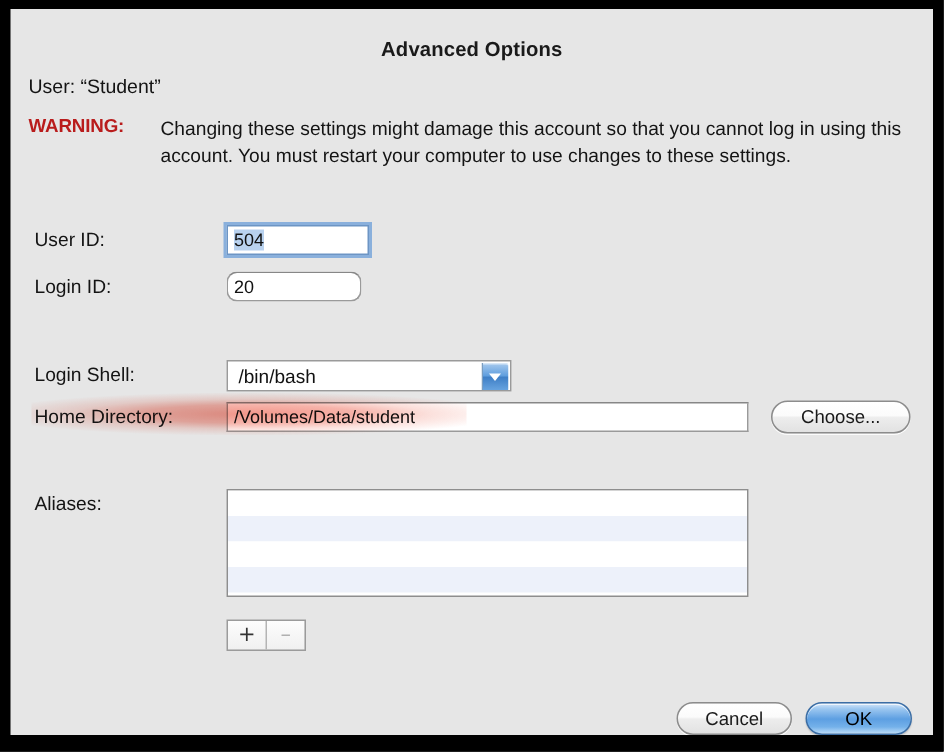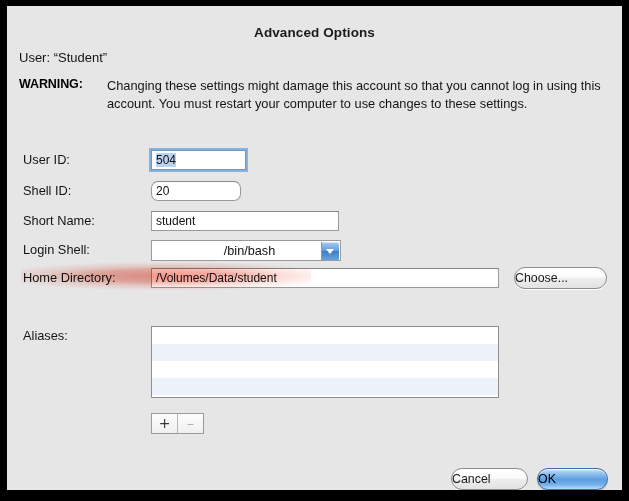--- a/index.html
+++ b/index.html
@@ -61,21 +61,21 @@
     position: absolute;
     left: 12px;
     top: 71px;
     width: 584px;
   }
   #warn-label {
     position: absolute;
     left: 0; top: 0;
     font-size: 12.5px;
     font-weight: bold;
-    color: #000000;
+    color: #b91c1c;
     letter-spacing: -0.1px;
   }
   #warn-text {
     position: absolute;
     left: 88px;
     top: 0;
     width: 500px;
     font-size: 12.8px;
     line-height: 17.5px;
     color: #141414;
@@ -136,21 +136,20 @@
     height: 21px;
     box-sizing: border-box;
     background: #ffffff;
     border: 1px solid #9a9a9a;
     font-size: 12.7px;
     color: #111111;
     padding-left: 7px;
     line-height: 20px;
     white-space: nowrap;
     overflow: hidden;
-    text-align: center;
   }
   .popup-btn {
     position: absolute;
     right: 1px;
     top: 1px;
     width: 17px;
     height: 19px;
     background: linear-gradient(to bottom, #a9cbee 0%, #5f9ede 45%, #3f7fc6 50%, #6ba7e2 100%);
     border-left: 1px solid #7a9dc0;
     border-radius: 0 2px 2px 0;
@@ -169,20 +168,21 @@
   
   .cap {
     position: absolute;
     box-sizing: border-box;
     height: 22px;
     border: 1px solid #8c8c8c;
     border-radius: 11px;
     background: linear-gradient(to bottom, #ffffff 0%, #fbfbfb 45%, #ededed 52%, #e2e2e2 100%);
     font-size: 12.4px;
     color: #1a1a1a;
+    text-align: center;
     line-height: 20px;
     box-shadow: 0 1px 0 rgba(255,255,255,0.85);
   }
 
   
   .cap.aqua {
     border: 1px solid #3c6ea5;
     background: linear-gradient(to bottom, #d3e6fa 0%, #9cc7f0 18%, #5d9fe2 52%, #74b1ea 78%, #bcdcf8 100%);
     color: #000000;
     box-shadow: inset 0 1px 0 rgba(255,255,255,0.7), 0 1px 1px rgba(0,0,0,0.18);
@@ -265,28 +265,24 @@
       <div id="warn-label">WARNING:</div>
       <div id="warn-text">Changing these settings might damage this account so that you cannot log in using this account. You must restart your computer to use changes to these settings.</div>
     </div>
 
     <div class="row" style="top:144px;">
       <div class="lbl">User ID:</div>
       <div class="tf focused" style="width:95px;"><span class="sel">504</span></div>
     </div>
 
     <div class="row" style="top:175px;">
-      <div class="lbl">Shell ID:</div>
+      <div class="lbl">Login ID:</div>
       <div class="tf" style="width:90px;border-radius:7px;">20</div>
     </div>
 
-    <div class="row" style="top:205px;">
-      <div class="lbl">Short Name:</div>
-      <div class="tf" style="width:188px;">student</div>
-    </div>
 
     <div class="row" style="top:234px;">
       <div class="lbl">Login Shell:</div>
       <div class="popup" style="width:190px;">
         <span>/bin/bash</span>
         <span class="popup-btn">
             <span class="popup-arrow"></span>
           </span>
       </div>
     </div>

